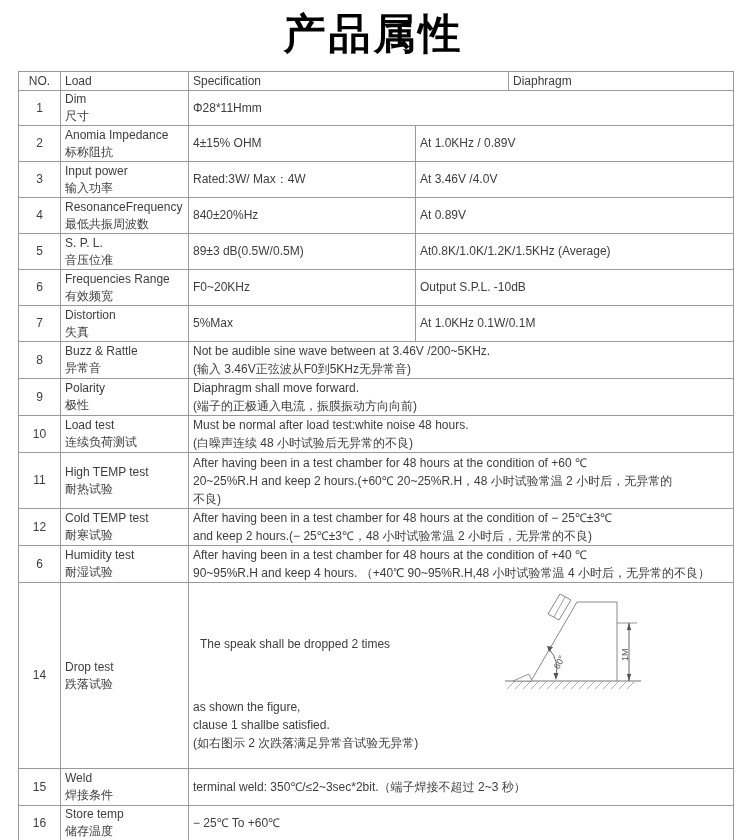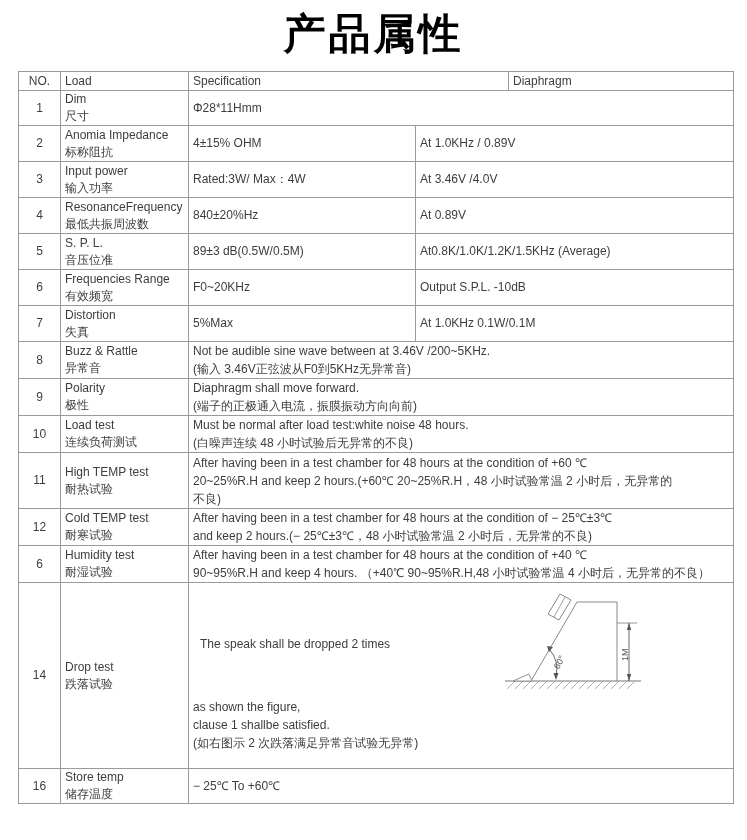--- a/index.html
+++ b/index.html
@@ -267,20 +267,30 @@
               <line x1="118" y1="30" x2="138" y2="30" stroke="#888" stroke-width="0.9"></line>
               <line x1="130" y1="30" x2="130" y2="88" stroke="#555" stroke-width="0.9"></line>
               <polygon points="130,30 127.8,37 132.2,37" fill="#555"></polygon>
               <polygon points="130,88 127.8,81 132.2,81" fill="#555"></polygon>
               <text font-size="9" transform="rotate(-90 126 62) translate(120 65)">1M</text>
             </g>
           </svg>
         </td>
       </tr>
 
+      <tr class="h37">
+        <td class="no">15</td>
+        <td class="item">
+          <div>Weld</div>
+          <div>焊接条件</div>
+        </td>
+        <td class="mg" colspan="3">
+          <div>terminal weld: 350℃/≤2~3sec*2bit.（端子焊接不超过 2~3 秒）</div>
+        </td>
+      </tr>
 
       <tr class="h35">
         <td class="no">16</td>
         <td class="item">
           <div>Store temp</div>
           <div>储存温度</div>
         </td>
         <td class="mg" colspan="3">
           <div>− 25℃ To +60℃</div>
         </td>

